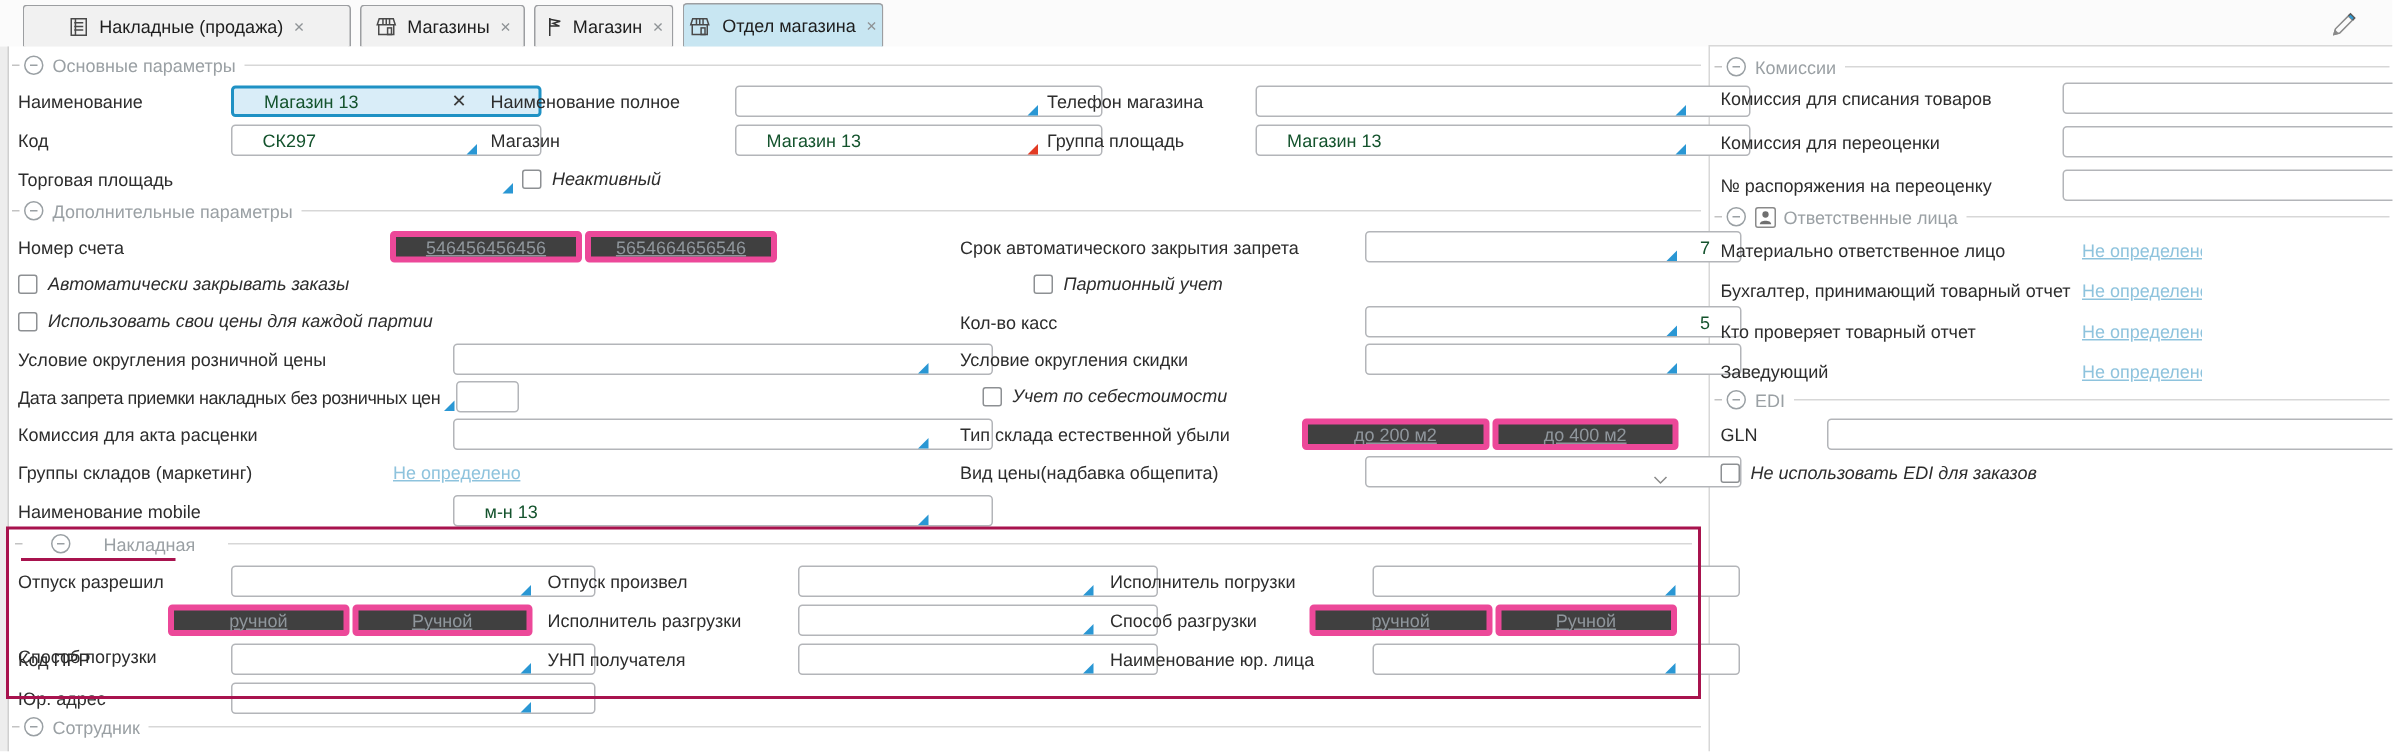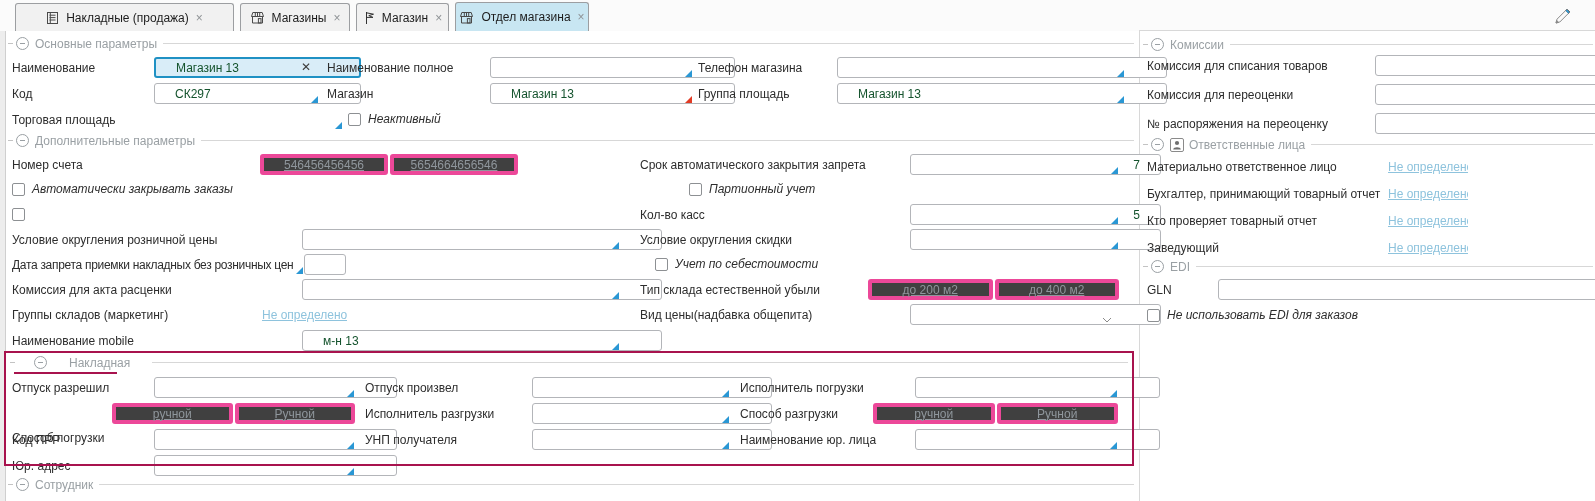--- a/index.html
+++ b/index.html
@@ -191,20 +191,21 @@
   <span class="box"></span>
   <span class="cbl">Автоматически закрывать заказы</span>
 </div>
 <div class="cb" style="left:655px;top:179px;padding-left:34px;">
   <span class="box"></span>
   <span class="cbl">Партионный учет</span>
 </div>
 
 <div class="cb" style="left:12px;top:204px;">
   <span class="box"></span>
+  <span class="cbl">Использовать свои цены для каждой партии</span>
 </div>
 <div class="lbl" style="left:640px;top:205px;">Кол-во касс</div>
 <div class="fld num de" style="left:868px;top:204px;width:251px;"><input value="5" style=""></div>
 
 <div class="lbl" style="left:12px;top:230px;">Условие округления розничной цены</div>
 <div class="fld de" style="left:260px;top:229px;width:360px;"><input value="" style=""></div>
 <div class="lbl" style="left:640px;top:230px;">Условие округления скидки</div>
 <div class="fld de" style="left:868px;top:229px;width:251px;"><input value="" style=""></div>
 
 <div class="lbl tight" style="left:12px;top:255px;">Дата запрета приемки накладных без розничных цен</div>

